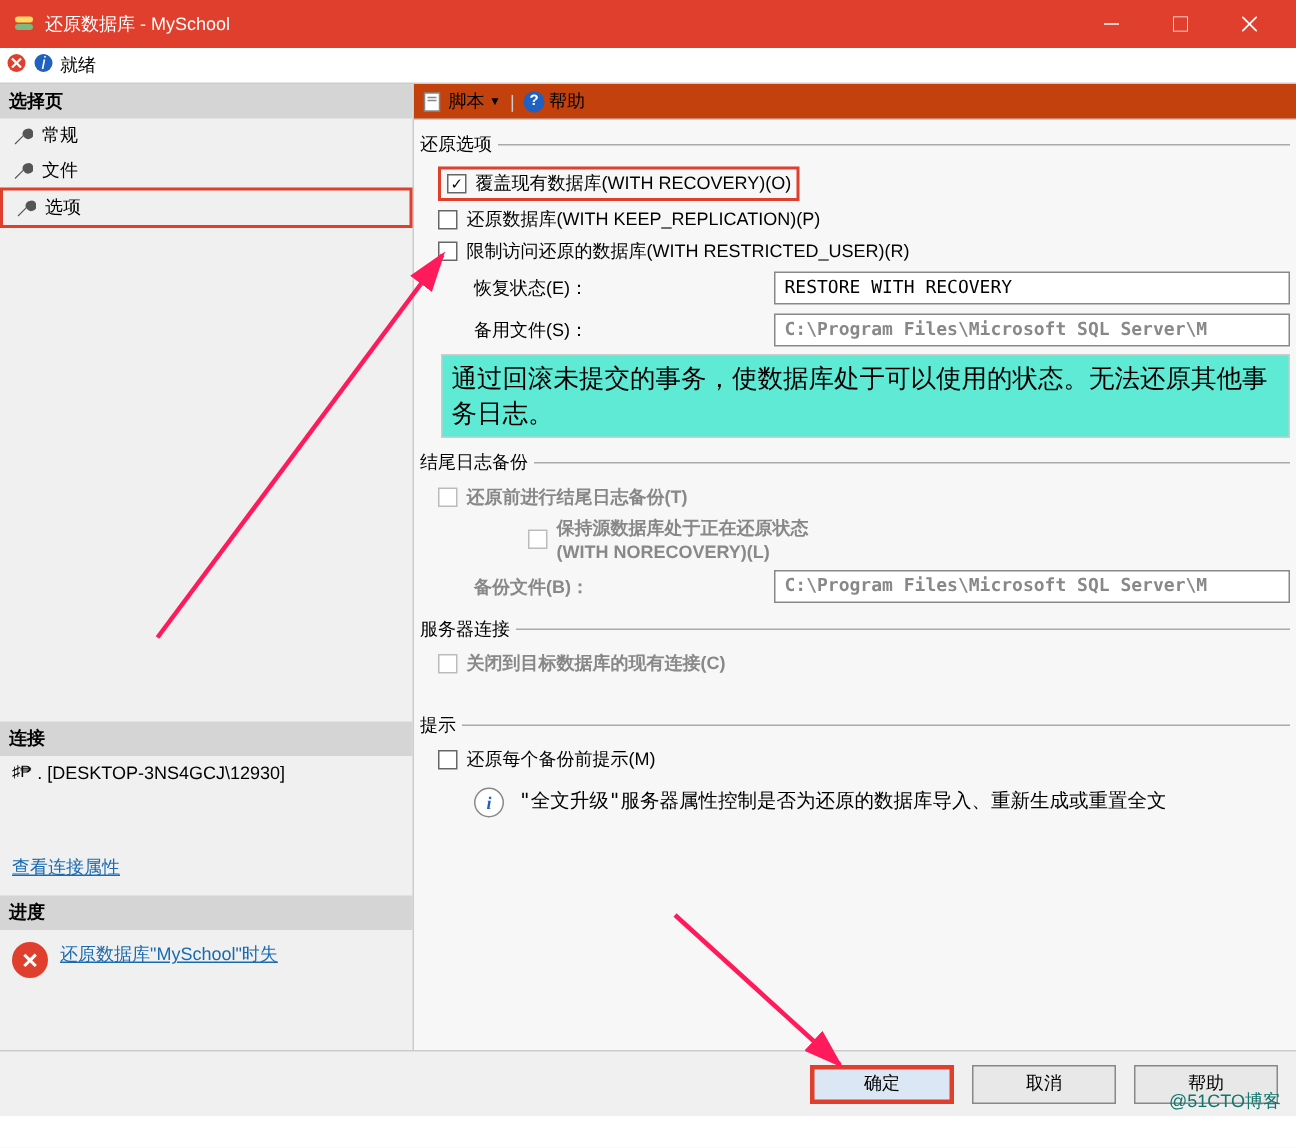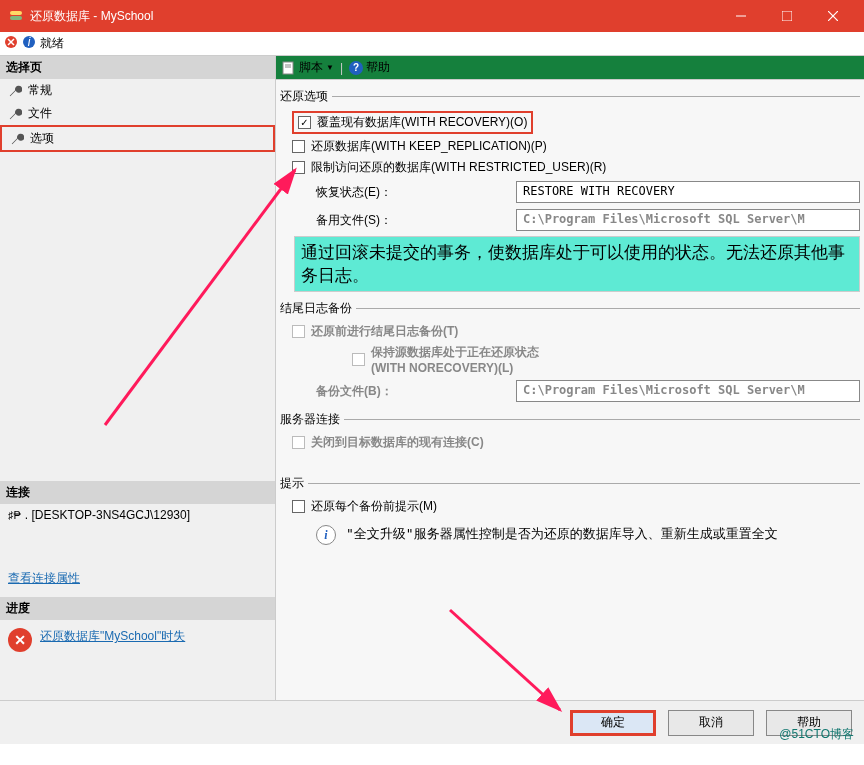--- a/index.html
+++ b/index.html
@@ -29,21 +29,21 @@
     .connection-info { padding: 4px 8px; font-family: "SimSun", monospace; font-size: 13px; display: flex; align-items: center; }
     .conn-icon { margin-right: 4px; font-size: 11px; }
     
     .link { color: #1a6ab1; text-decoration: underline; cursor: pointer; padding: 4px 8px; display: inline-block; }
     
     .progress-item { display: flex; align-items: flex-start; padding: 8px 8px; gap: 8px; }
     .error-icon { width: 24px; height: 24px; border-radius: 50%; background: #e03f2d; color: #fff; display: flex; align-items: center; justify-content: center; font-weight: bold; font-size: 14px; flex-shrink: 0; }
     .progress-text { color: #1a6ab1; text-decoration: underline; line-height: 1.4; }
     
     .right-pane { flex: 1; display: flex; flex-direction: column; background: #fff; }
-    .toolbar { height: 24px; border-bottom: 1px solid #ccc; display: flex; align-items: center; padding: 2px 6px; gap: 6px; background: #15803d; }
+    .toolbar { height: 24px; border-bottom: 1px solid #ccc; display: flex; align-items: center; padding: 2px 6px; gap: 6px; background: #c2410c; }
     .toolbar-btn { display: flex; align-items: center; gap: 3px; font-size: 12px; }
     .dropdown-arrow { font-size: 8px; }
     
     .content { flex: 1; padding: 16px 4px 4px 4px; overflow: hidden; background: #f7f7f7; }
     
     .fieldset { position: relative; border: none; border-top: 1px solid #aaa; padding: 12px 0 8px 12px; margin-bottom: 6px; }
     .fieldset-legend { position: absolute; top: -9px; left: 0; background: #f7f7f7; padding: 0 4px 0 0; font-size: 12px; }
     
     .checkbox-row { display: flex; align-items: center; padding: 2px 0; gap: 6px; font-family: "SimSun", monospace; font-size: 13px; }
     .checkbox { width: 13px; height: 13px; border: 1px solid #666; background: #fff; display: inline-flex; align-items: center; justify-content: center; font-size: 10px; flex-shrink: 0; }
@@ -57,21 +57,21 @@
     .info-box { background: #5eead4; border: 1px solid #ccc; padding: 4px 6px; margin: 2px 0 2px 2px; font-family: "SimSun", monospace; font-size: 17px; }
     
     .disabled-text { color: #888; font-weight: bold; }
     .sub-indent { padding-left: 60px; }
     
     .hint-row { display: flex; align-items: flex-start; gap: 10px; padding: 4px 0 4px 24px; margin-top: 4px; }
     .info-icon { width: 20px; height: 20px; border-radius: 50%; border: 1px solid #888; display: flex; align-items: center; justify-content: center; color: #2060c0; font-weight: bold; font-style: italic; font-family: serif; flex-shrink: 0; background: #fff; }
     .hint-text { font-family: "SimSun", monospace; font-size: 13px; }
     
     .button-bar { height: 44px; border-top: 1px solid #ccc; display: flex; align-items: center; justify-content: flex-end; padding: 0 12px; gap: 12px; background: #f0f0f0; }
-    .dlg-btn { width: 86px; height: 26px; border: 1px solid #888; background: #e8e8e8; display: flex; align-items: center; justify-content: center; font-size: 13px; }
+    .dlg-btn { width: 96px; height: 26px; border: 1px solid #888; background: #e8e8e8; display: flex; align-items: center; justify-content: center; font-size: 13px; }
     .dlg-btn.primary { border: 3px solid #e03f2d; background: #dbe7f5; }
     
     .arrow { position: absolute; pointer-events: none; }
     .arrow svg { overflow: visible; }
     
     .watermark { position: absolute; right: 10px; bottom: 22px; color: #0f766e; font-size: 12px; }
     
     .help-q { width: 14px; height: 14px; border-radius: 50%; background: #2060c0; color: #fff; display: inline-flex; align-items: center; justify-content: center; font-size: 10px; font-weight: bold; }
     .script-icon { width: 14px; height: 14px; display: inline-flex; }
   </style>

